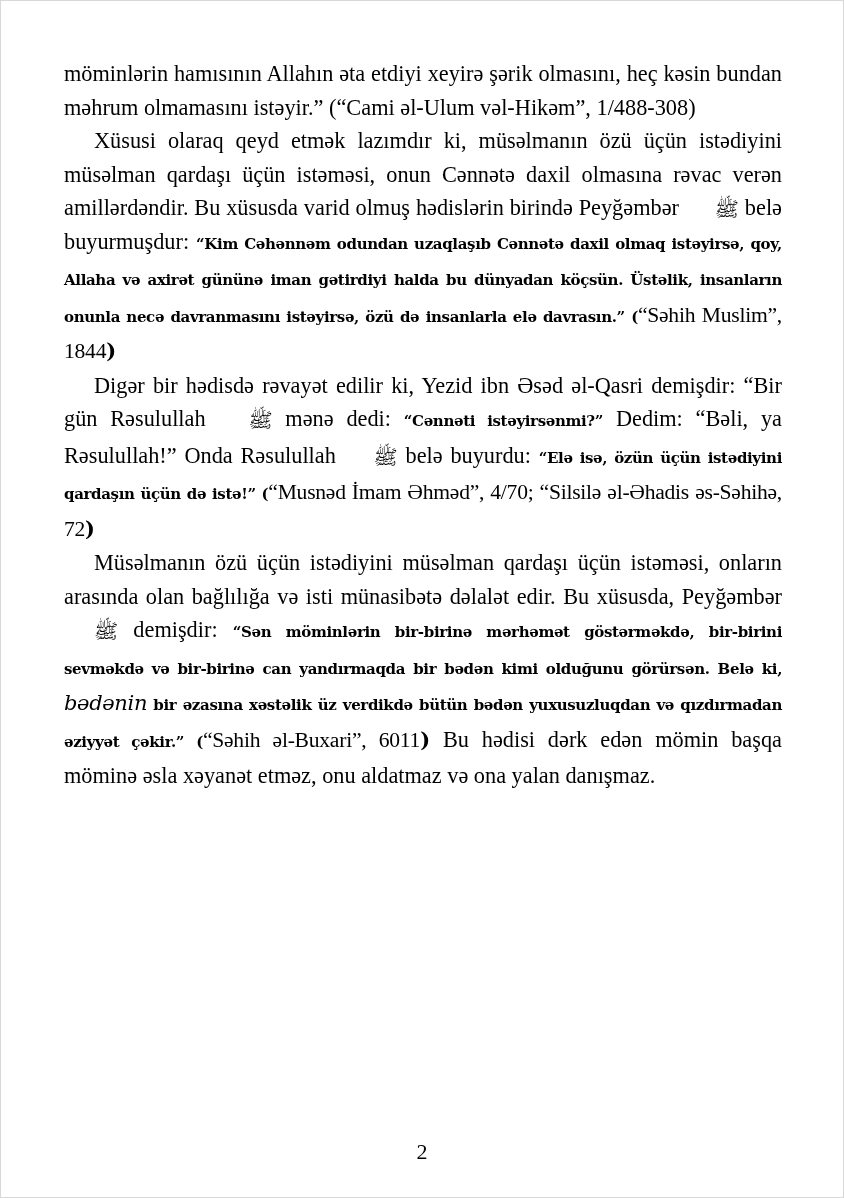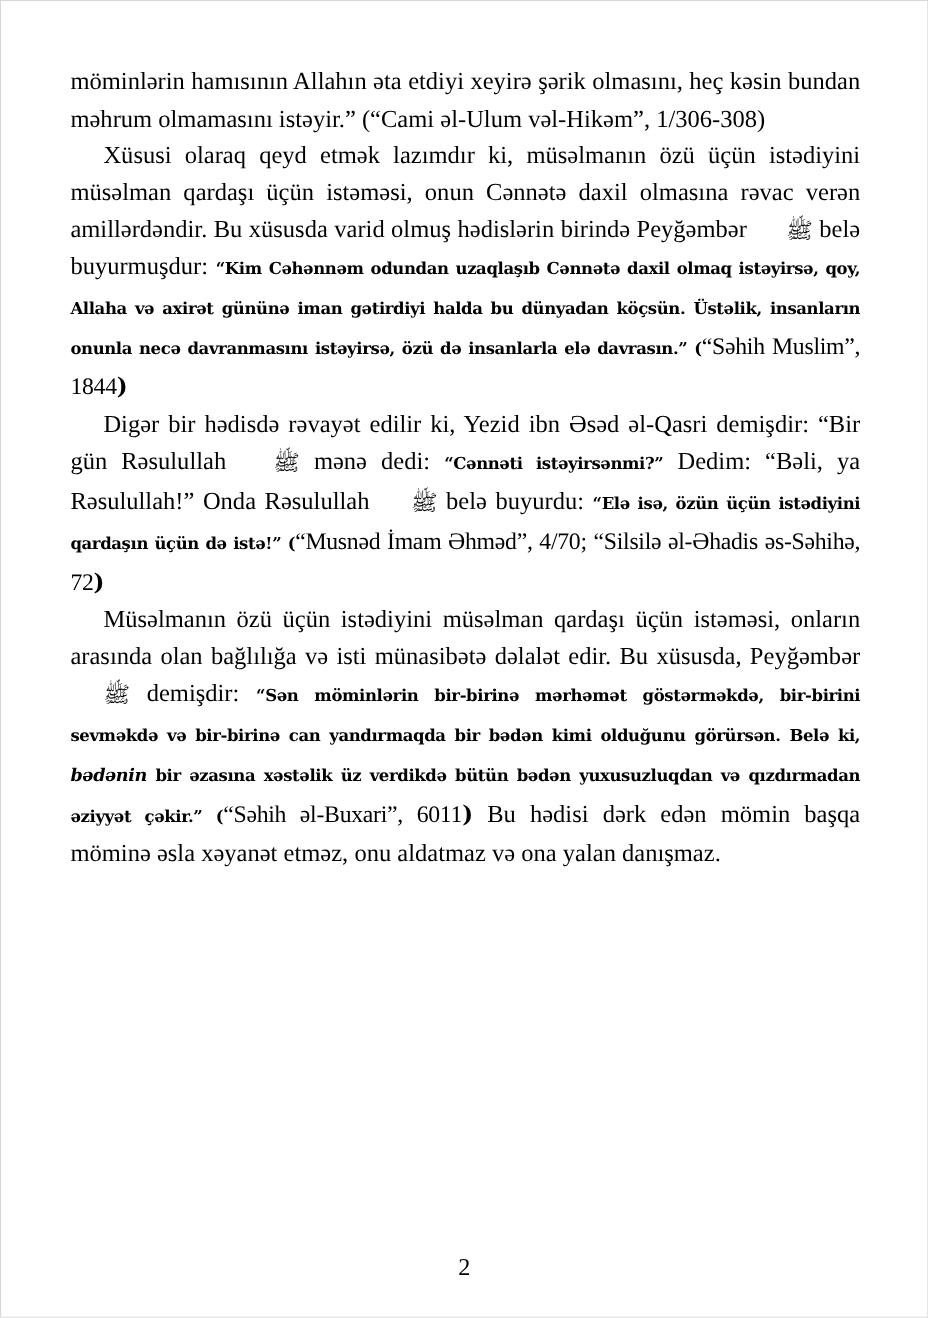--- a/index.html
+++ b/index.html
@@ -40,23 +40,23 @@
   }
   
   b.q, .q {
     font-family: "DejaVu Serif", "Liberation Serif", serif;
     font-weight: bold;
     font-size: 15px;
     letter-spacing: -0.35px;
   }
   i.qi {
     font-family: "DejaVu Serif", "Liberation Serif", serif;
-    font-weight: bold;
+    font-weight: normal;
     font-style: italic;
-    font-size: 16px;
+    font-size: 21.0px;
     letter-spacing: -0.35px;
   }
   
   span.cite {
     font-family: "Liberation Serif", "DejaVu Serif", serif;
     font-weight: normal;
     font-size: 21.6px;
     letter-spacing: -0.25px;
   }
   
@@ -85,21 +85,21 @@
     color: #000000;
   }
 </style>
 </head>
 <body>
 
 <div class="page">
 
   <div class="text-block">
 
-    <p class="para" id="p1"><span>möminlərin hamısının Allahın əta etdiyi xeyirə şərik olmasını, heç kəsin bundan məhrum olmamasını istəyir.” (“Cami əl-Ulum vəl-Hikəm”, 1/306-308)</span></p>
+    <p class="para" id="p1"><span>möminlərin hamısının Allahın əta etdiyi xeyirə şərik olmasını, heç kəsin bundan məhrum olmamasını istəyir.” (“Cami əl-Ulum vəl-Hikəm”, 1/488-308)</span></p>
 
     <p class="para indent" id="p2"><span>Xüsusi olaraq qeyd etmək lazımdır ki, müsəlmanın özü üçün istədiyini müsəlman qardaşı üçün istəməsi, onun Cənnətə daxil olmasına rəvac verən amillərdəndir. Bu xüsusda varid olmuş hədislərin birində Peyğəmbər </span><span class="saw">ﷺ</span><span> belə buyurmuşdur: </span><b class="q">“Kim Cəhənnəm odundan uzaqlaşıb Cənnətə daxil olmaq istəyirsə, qoy, Allaha və axirət gününə iman gətirdiyi halda bu dünyadan köçsün. Üstəlik, insanların onunla necə davranmasını istəyirsə, özü də insanlarla elə davrasın.” (</b><span class="cite">“Səhih Muslim”, 1844</span><span class="qparen">)</span></p>
 
     <p class="para indent" id="p3"><span>Digər bir hədisdə rəvayət edilir ki, Yezid ibn Əsəd əl-Qasri demişdir: “Bir gün Rəsulullah </span><span class="saw">ﷺ</span><span> mənə dedi: </span><b class="q">“Cənnəti istəyirsənmi?”</b><span> Dedim: “Bəli, ya Rəsulullah!” Onda Rəsulullah </span><span class="saw">ﷺ</span><span> belə buyurdu: </span><b class="q">“Elə isə, özün üçün istədiyini qardaşın üçün də istə!” (</b><span class="cite">“Musnəd İmam Əhməd”, 4/70; “Silsilə əl-Əhadis əs-Səhihə, 72</span><span class="qparen">)</span></p>
 
     <p class="para indent" id="p4"><span>Müsəlmanın özü üçün istədiyini müsəlman qardaşı üçün istəməsi, onların arasında olan bağlılığa və isti münasibətə dəlalət edir. Bu xüsusda, Peyğəmbər </span><span class="saw">ﷺ</span><span> demişdir: </span><b class="q">“Sən möminlərin bir-birinə mərhəmət göstərməkdə, bir-birini sevməkdə və bir-birinə can yandırmaqda bir bədən kimi olduğunu görürsən. Belə ki, </b><i class="qi">bədənin</i><b class="q"> bir əzasına xəstəlik üz verdikdə bütün bədən yuxusuzluqdan və qızdırmadan əziyyət çəkir.” (</b><span class="cite">“Səhih əl-Buxari”, 6011</span><span class="qparen">)</span><span> Bu hədisi dərk edən mömin başqa möminə əsla xəyanət etməz, onu aldatmaz və ona yalan danışmaz.</span></p>
 
   </div>
 
   <div class="page-number">2</div>

